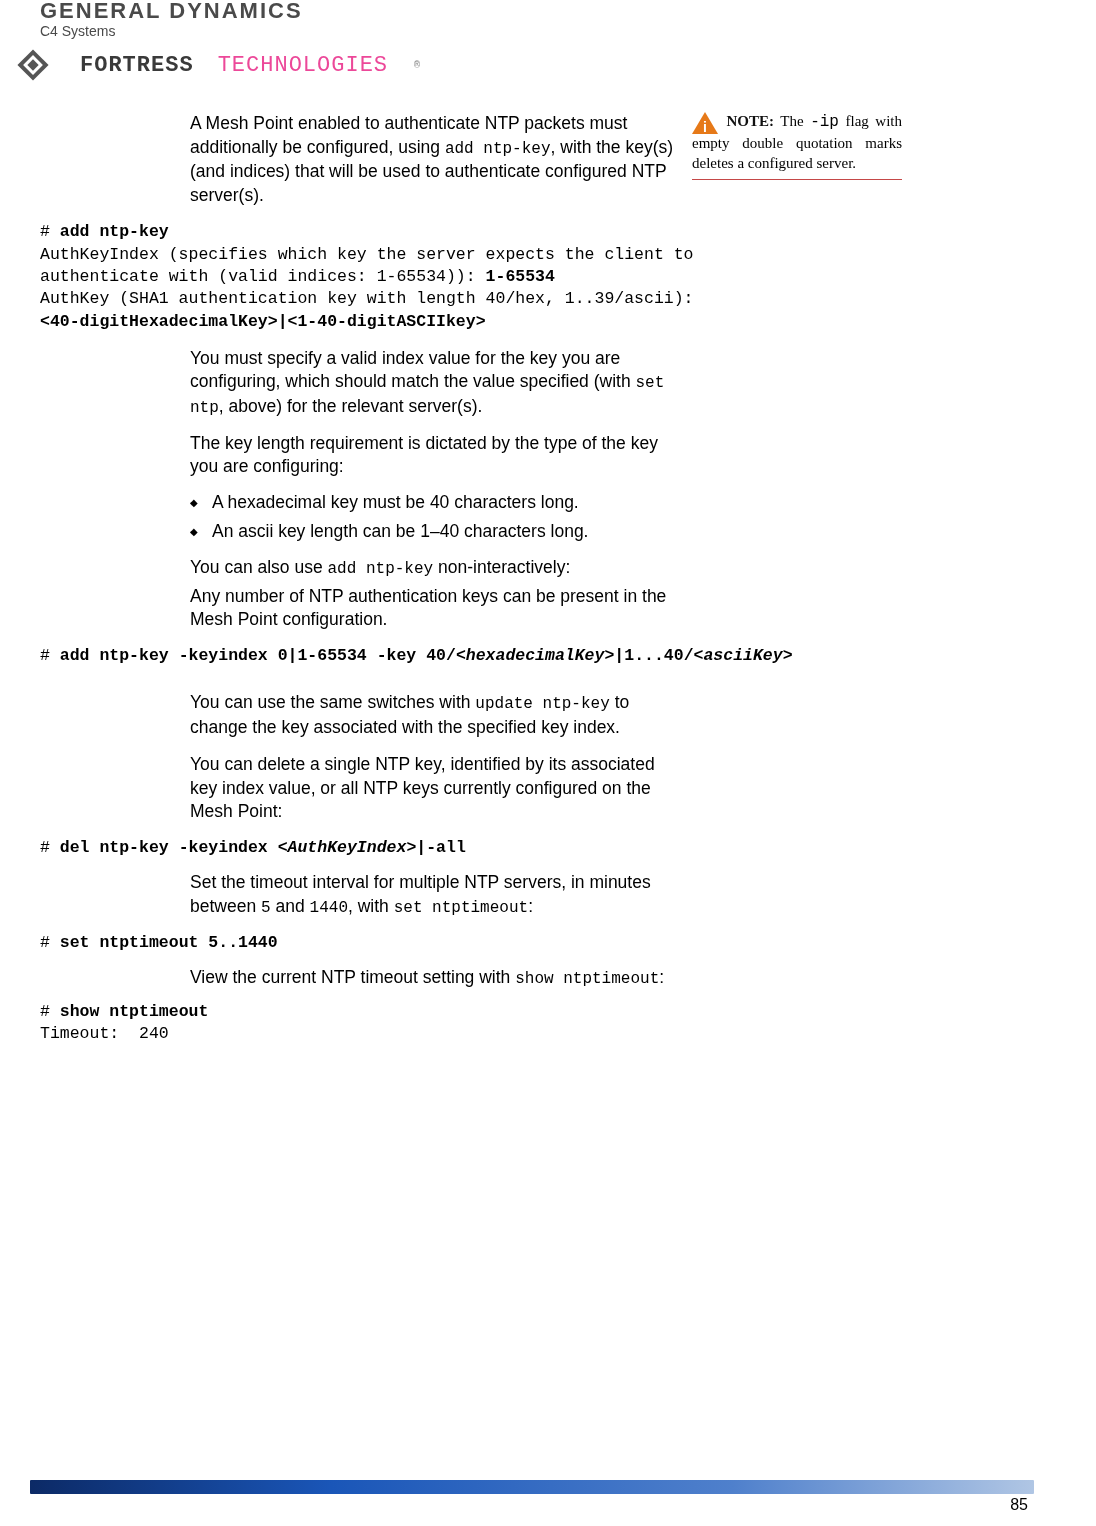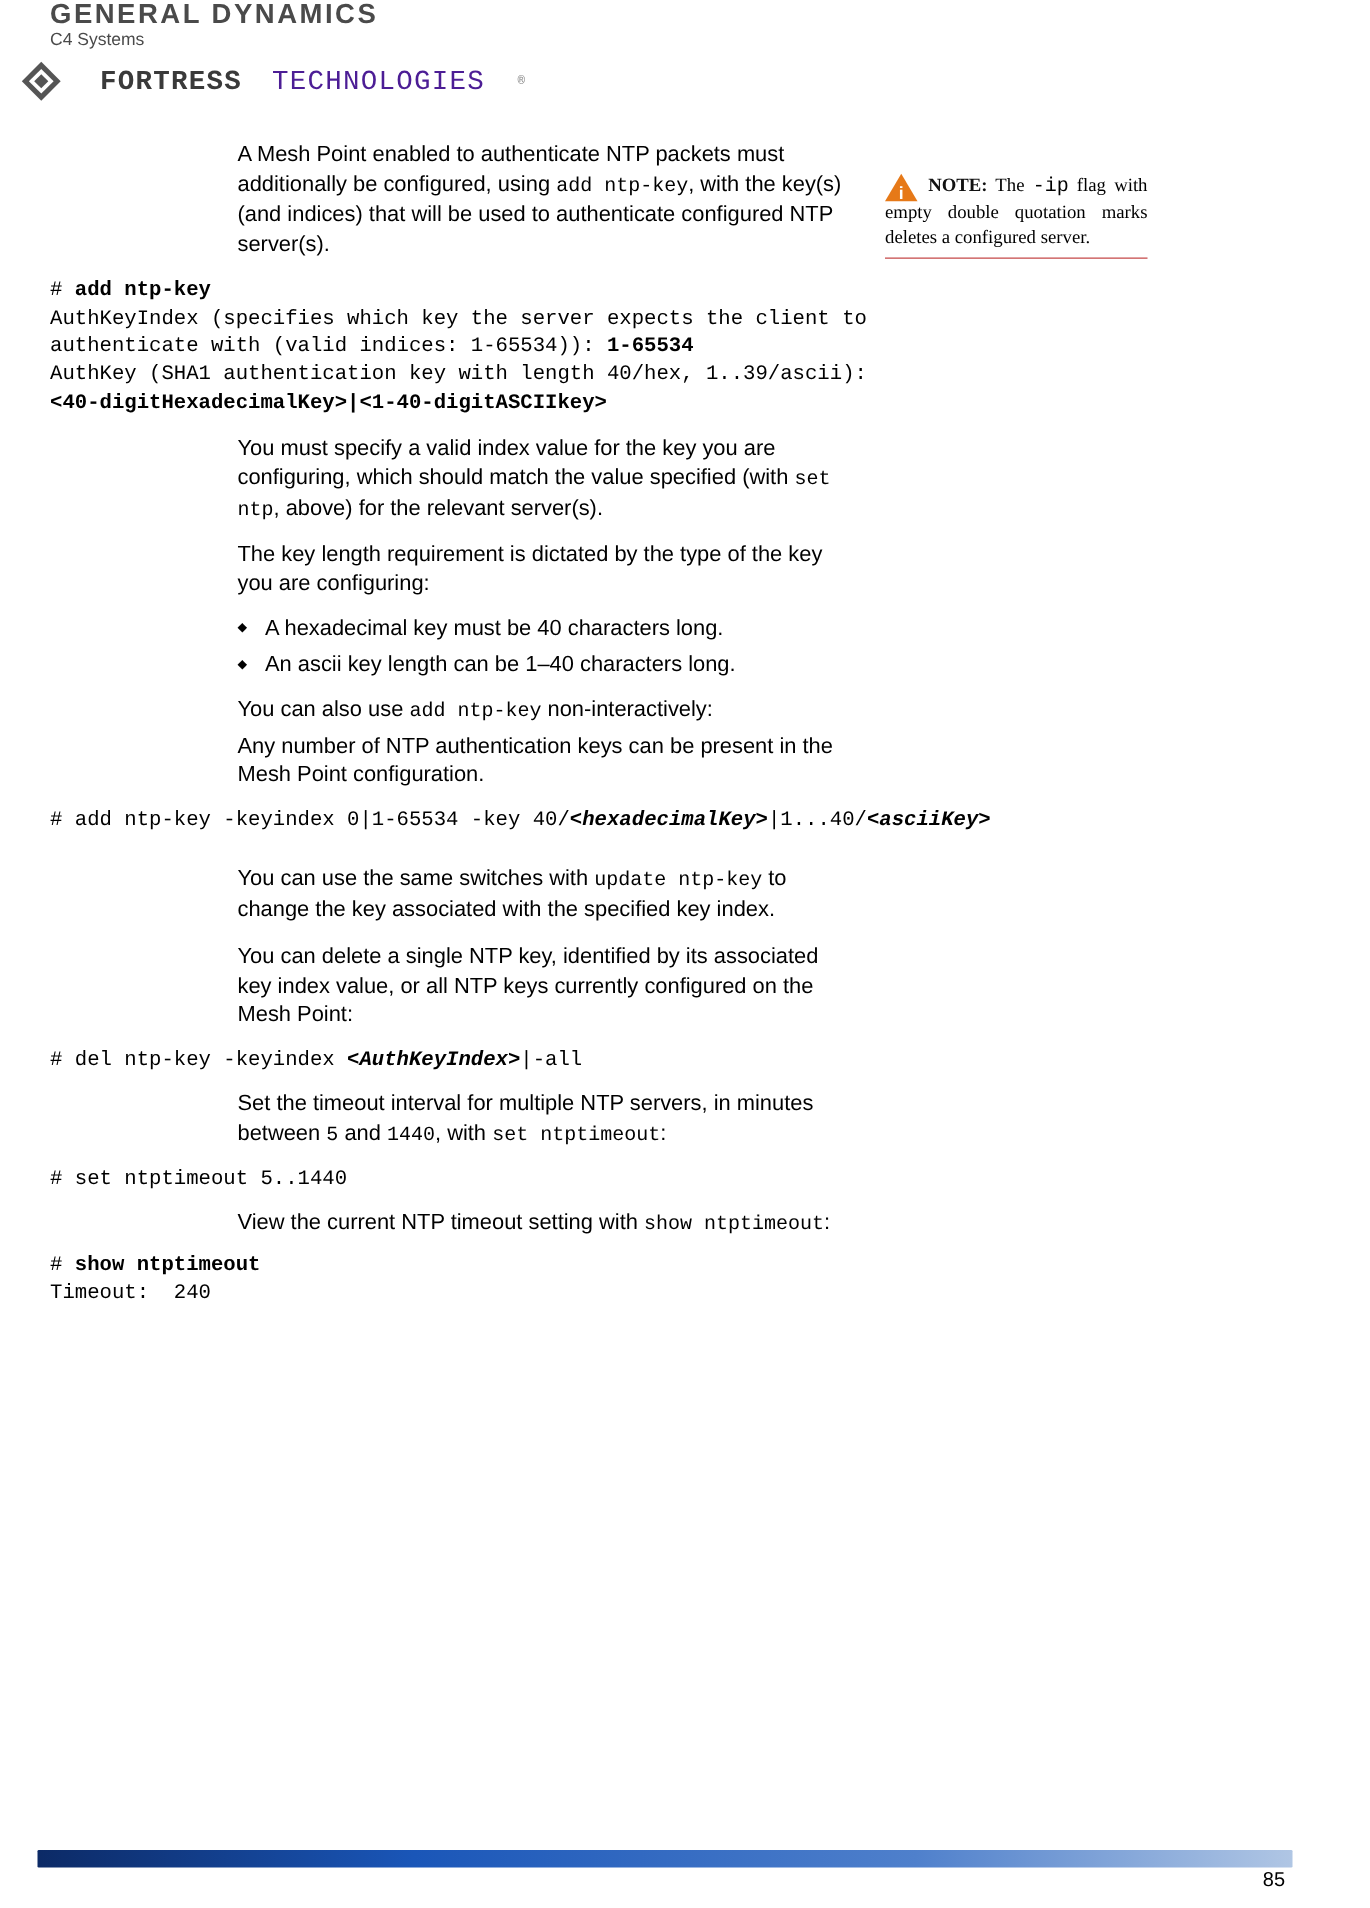--- a/index.html
+++ b/index.html
@@ -57,37 +57,37 @@
   .ft-main {
     font-size: 22px;
     font-weight: 900;
     letter-spacing: 1px;
     color: #3a3a3a;
   }
   .ft-sub {
     font-size: 22px;
     font-weight: 400;
     letter-spacing: 1px;
-    color: #4c1d95;
+    color: #ec4899;
   }
   .ft-r {
     font-size: 10px;
     color: #888;
     vertical-align: super;
     margin-left: 2px;
   }
 
   .content-area {
     padding: 0 40px 0 40px;
     position: relative;
   }
   .row1 {
     display: flex;
-    align-items: flex-end;
-    gap: 28px;
+    align-items: flex-start;
+    gap: 12px;
   }
   .body-text {
     margin-left: 150px;
     width: 490px;
     font-size: 17.5px;
     line-height: 1.35;
   }
   .body-indent {
     margin-left: 150px;
     width: 490px;
@@ -138,21 +138,21 @@
     white-space: pre-wrap;
     width: 760px;
   }
   .mono-block .b { font-weight: bold; }
   .mono-block .bi { font-weight: bold; }
   .mono-line {
     font-family: "Courier New", monospace;
     font-size: 16.5px;
     margin: 14px 0 14px 0;
   }
-  .mono-line .b { font-weight: normal; }
+  .mono-line .b { font-weight: bold; }
   .mono-line .bi { font-weight: bold; font-style: italic; }
 
   .inline-mono { font-family: "Courier New", monospace; font-size: 16px; }
 
   .bullet-list {
     margin: 12px 0 10px 0;
     padding-left: 22px;
   }
   .bullet-list li {
     list-style: none;

